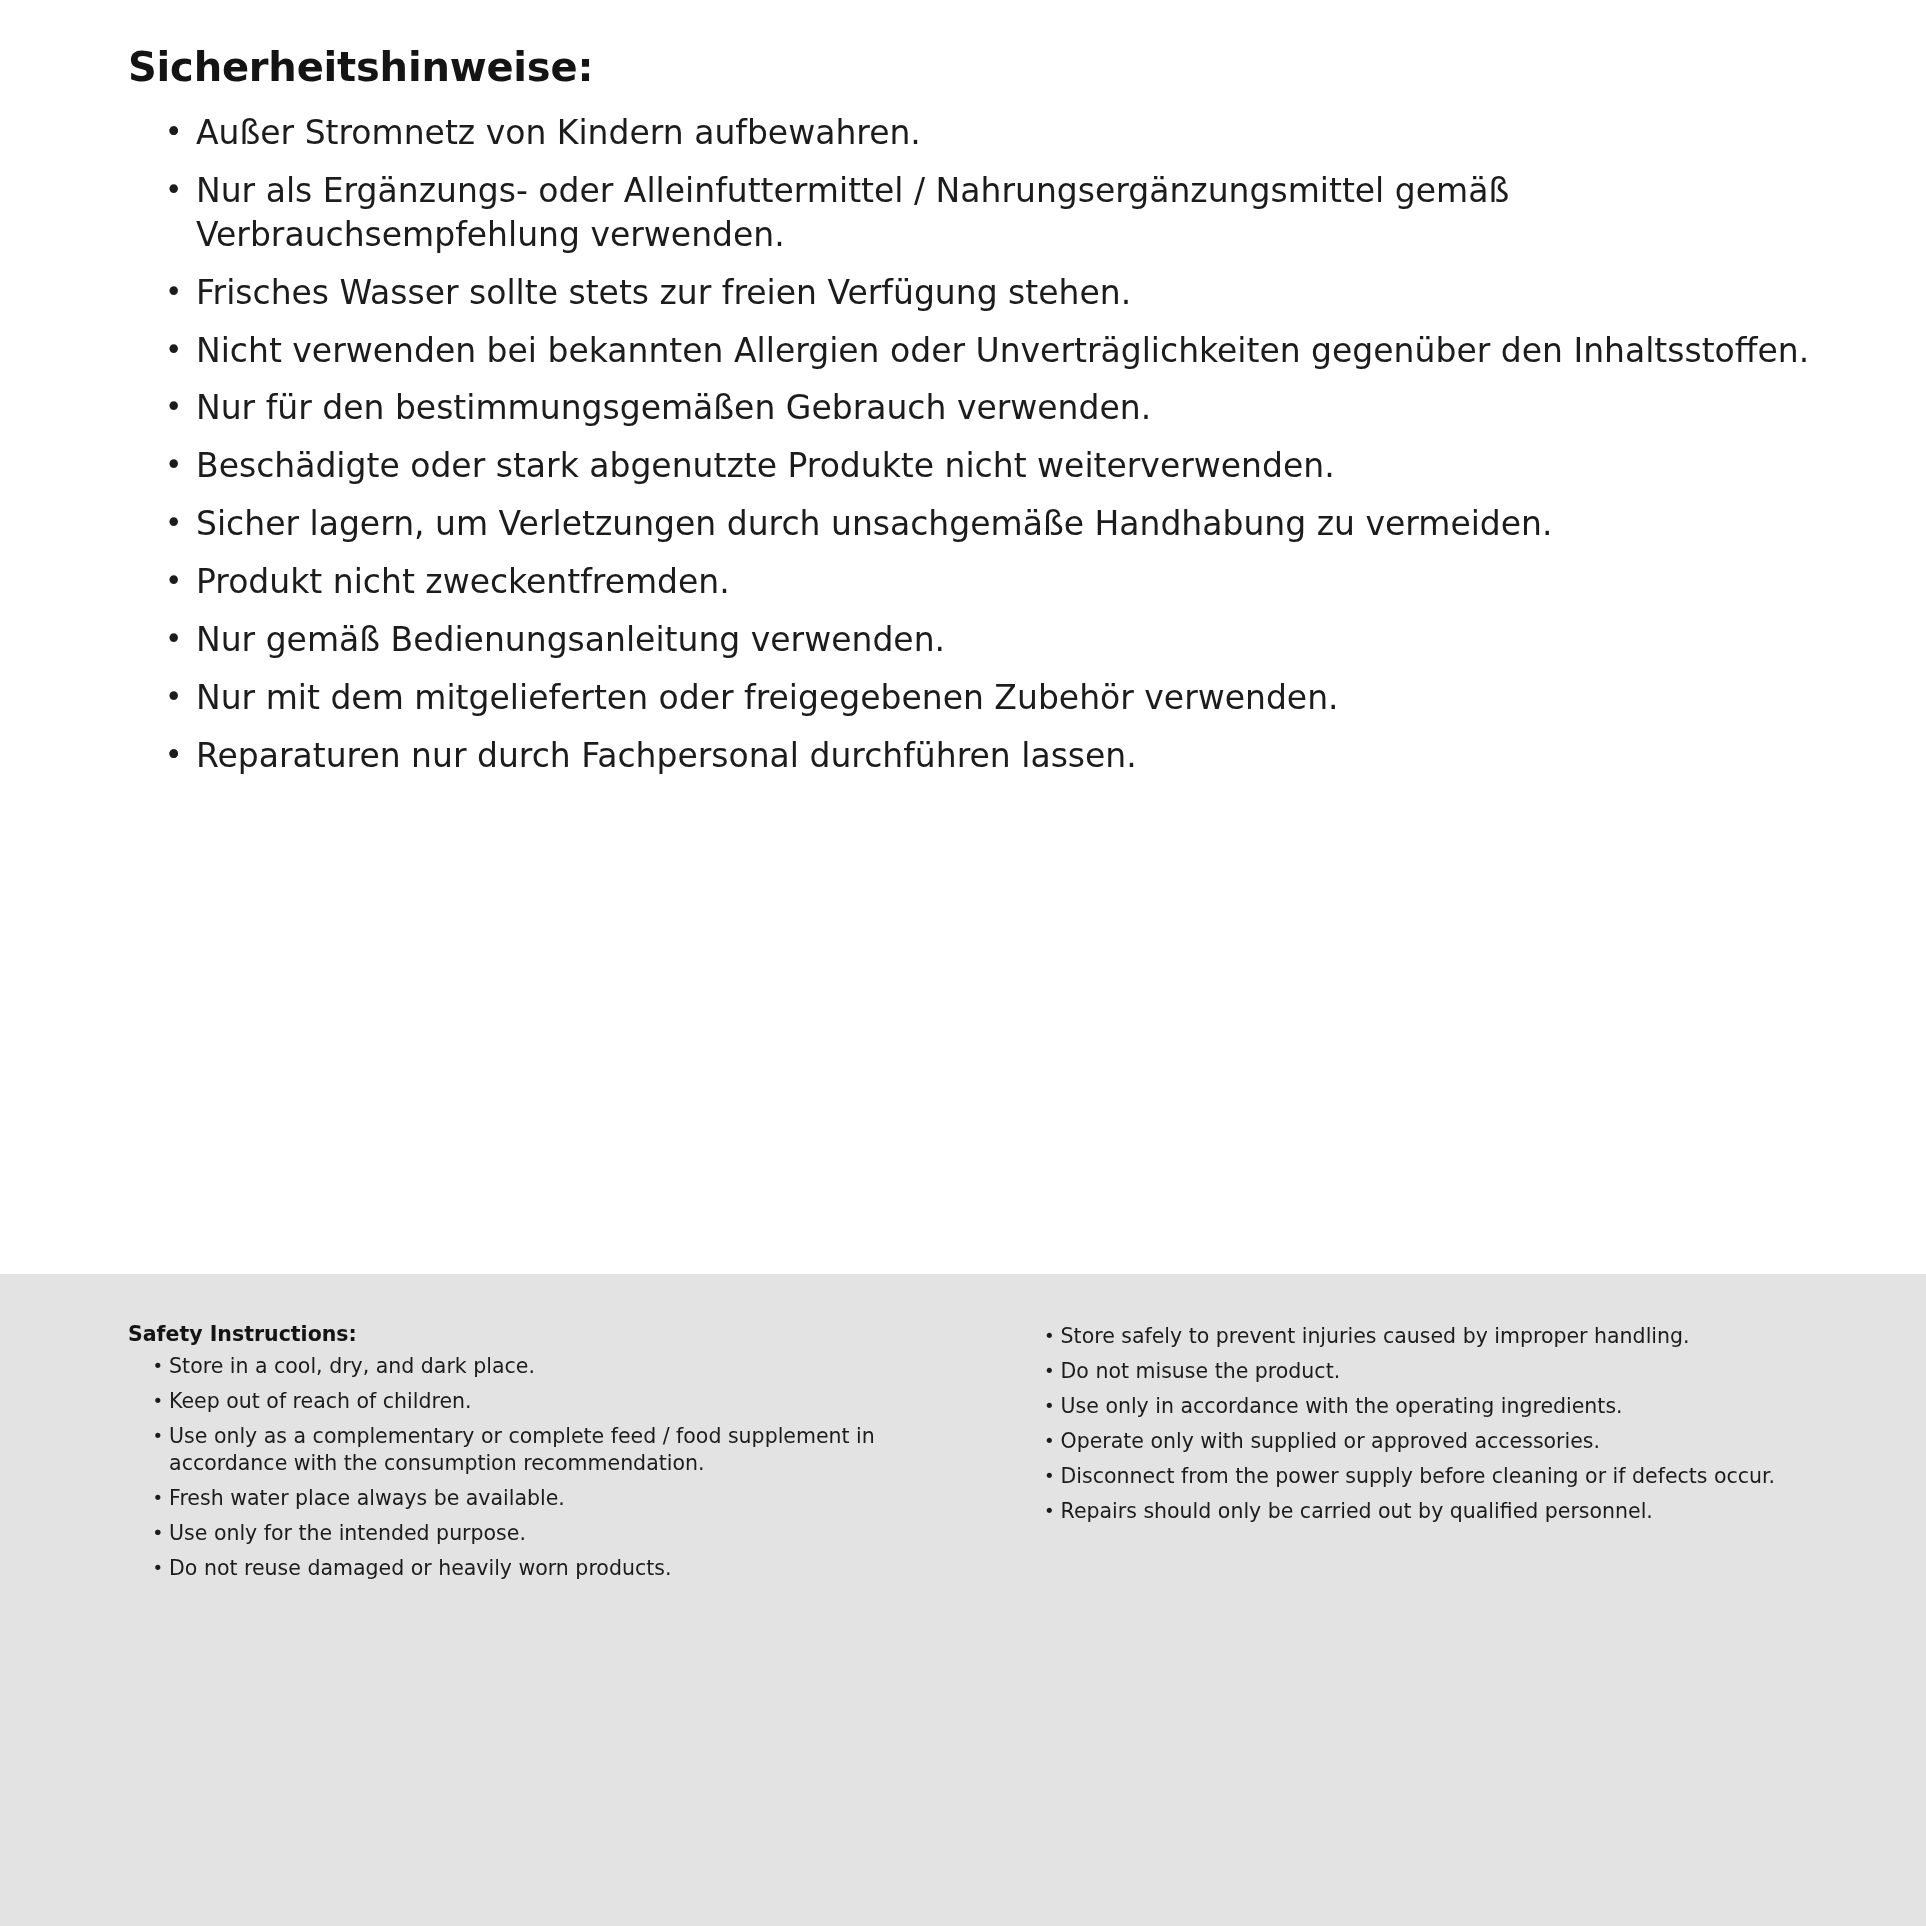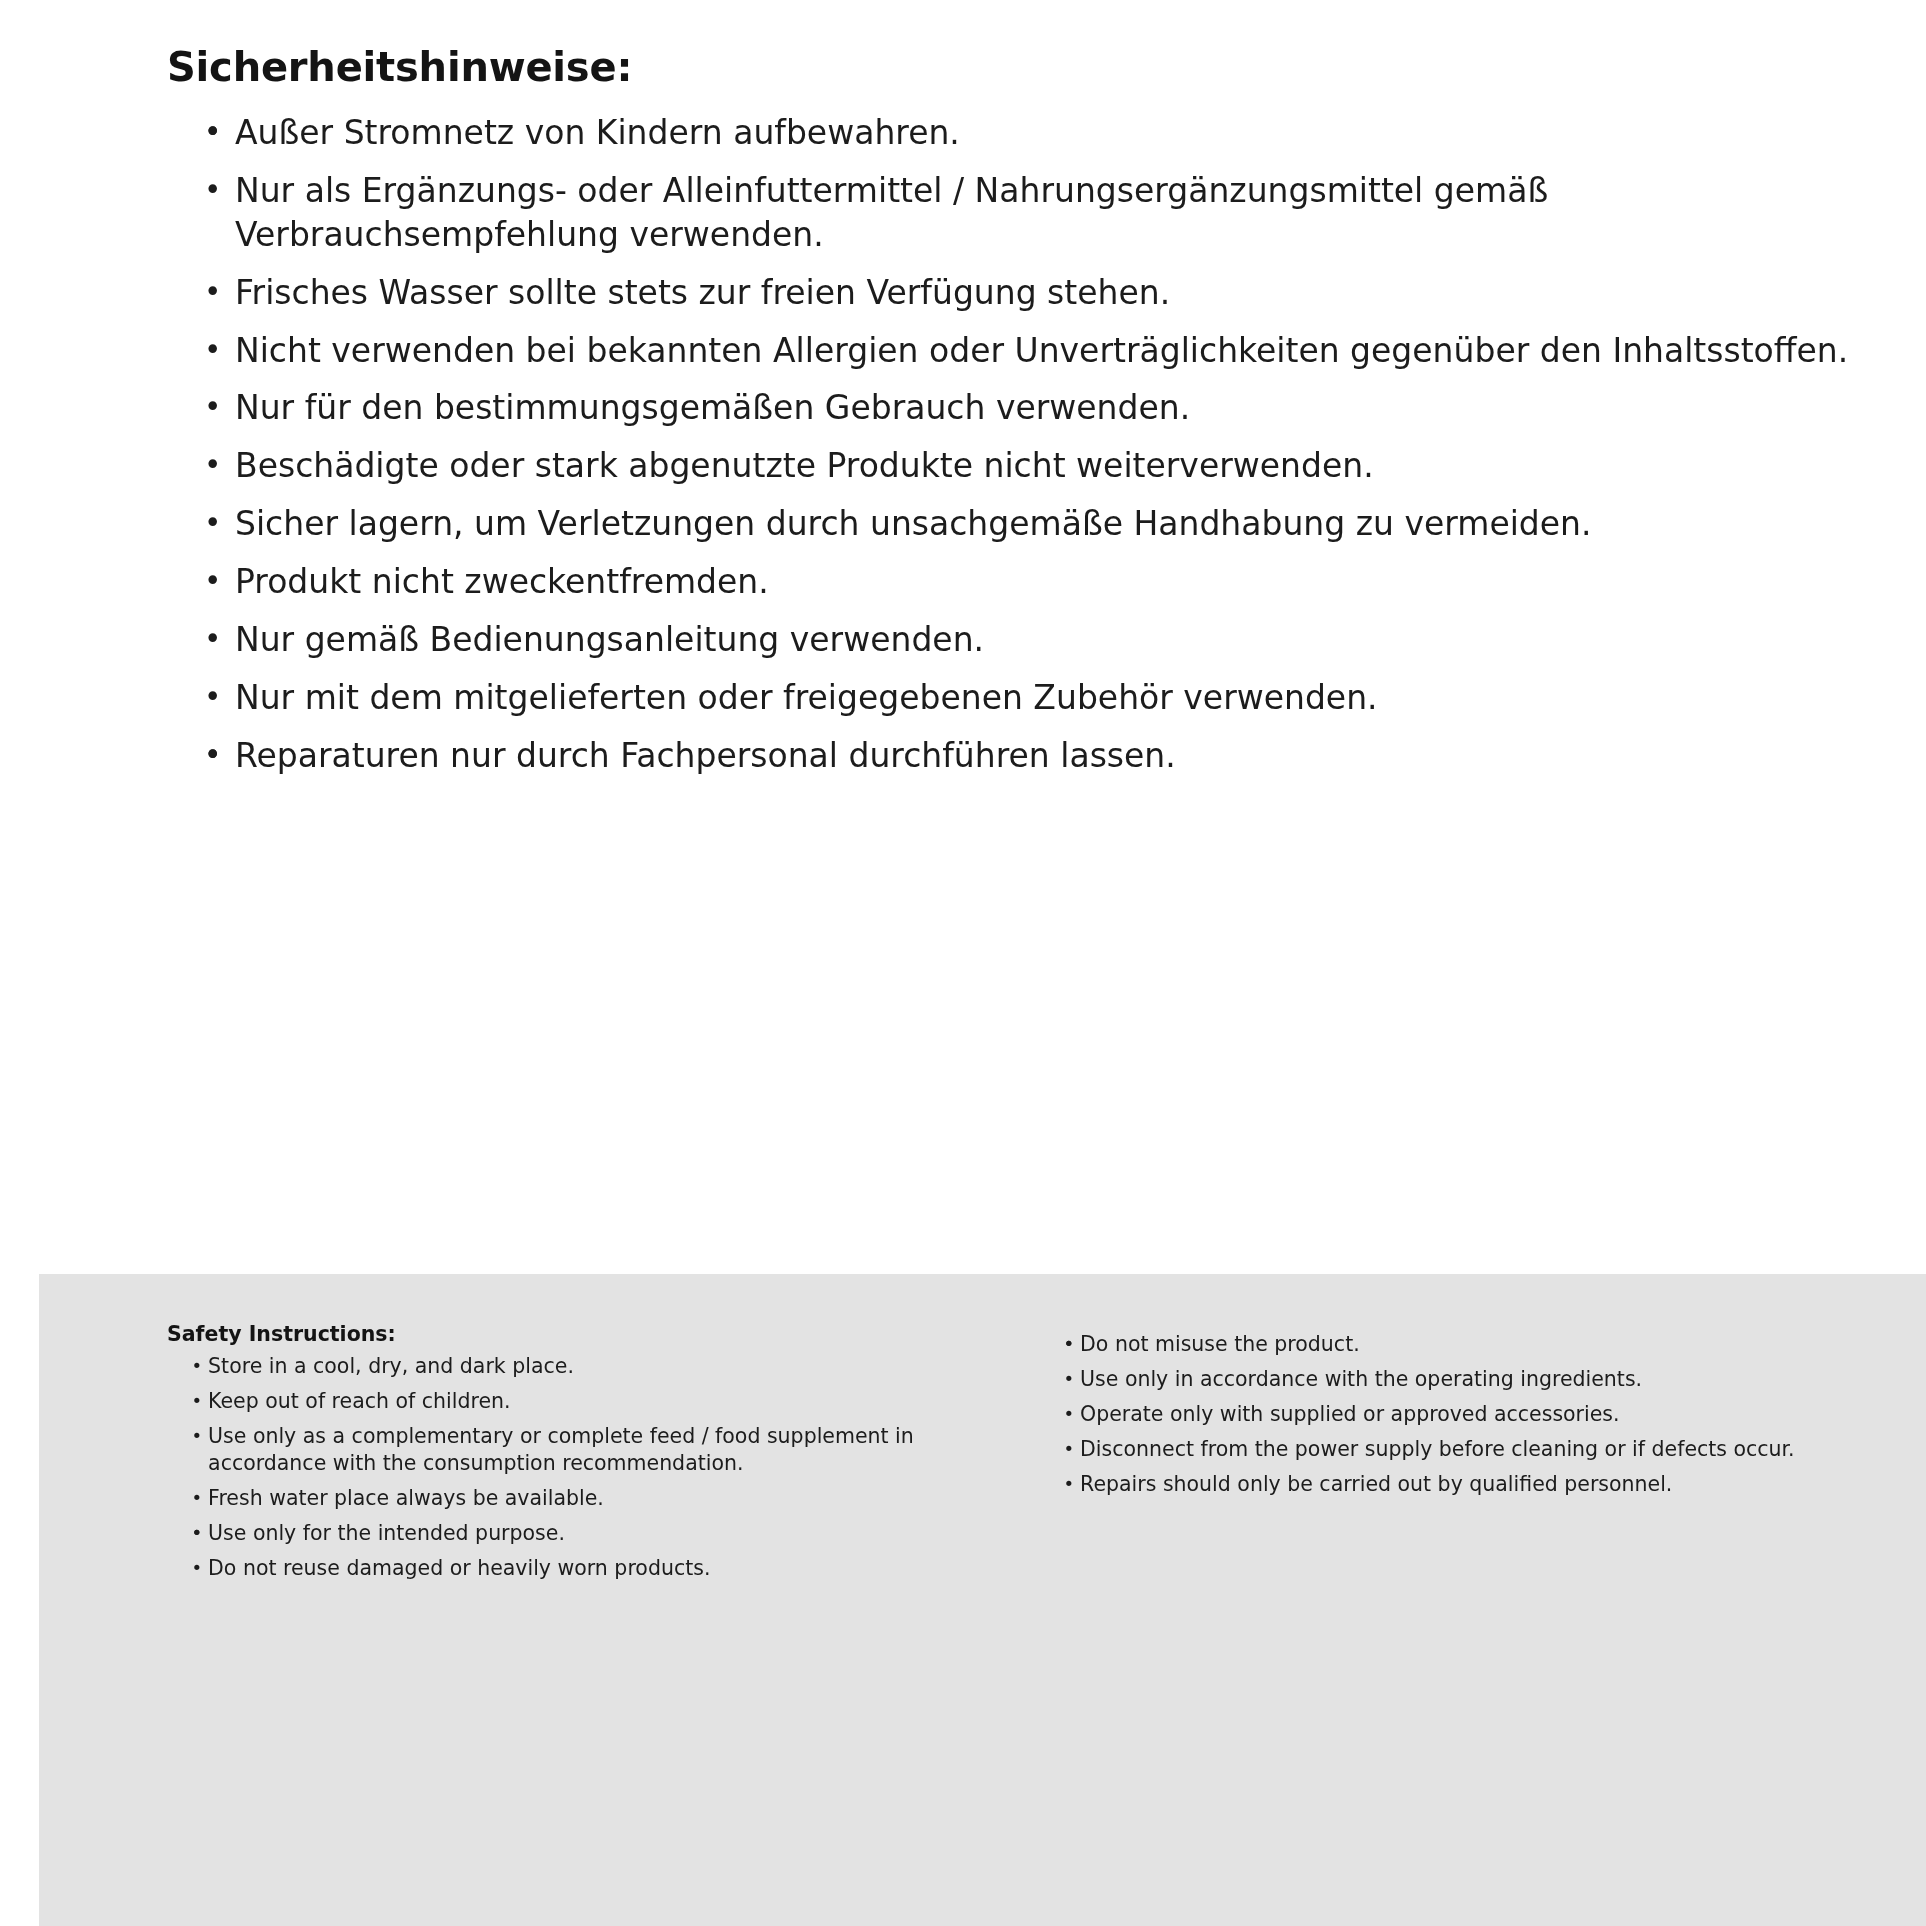--- a/index.html
+++ b/index.html
@@ -13,21 +13,20 @@
     font-family: "DejaVu Sans", "Liberation Sans", sans-serif;
     color: #1a1a1a;
     overflow: hidden;
   }
   .page {
     width: 1926px;
     height: 1926px;
     display: flex;
     flex-direction: column;
     box-sizing: border-box;
-    padding-left: 39px;
   }
 
   
   .de-section {
     padding: 45px 71px 0 128px;
     box-sizing: border-box;
     background: #ffffff;
     flex: 0 0 auto;
     height: 1274px;
   }
@@ -145,21 +144,21 @@
             <li><span class="bullet">•</span><span>Keep out of reach of children.</span></li>
             <li><span class="bullet">•</span><span>Use only as a complementary or complete feed / food supplement in accordance with the consumption recommendation.</span></li>
             <li><span class="bullet">•</span><span>Fresh water place always be available.</span></li>
             <li><span class="bullet">•</span></li>
             <li><span class="bullet">•</span><span>Use only for the intended purpose.</span></li>
             <li><span class="bullet">•</span><span>Do not reuse damaged or heavily worn products.</span></li>
           </ul>
       </div>
       <div class="en-col right">
         <ul class="en-list">
-            <li><span class="bullet">•</span></li>
+            <li><span class="bullet">•</span><span>Store safely to prevent injuries caused by improper handling.</span></li>
             <li><span class="bullet">•</span><span>Do not misuse the product.</span></li>
             <li><span class="bullet">•</span><span>Use only in accordance with the operating ingredients.</span></li>
             <li><span class="bullet">•</span><span>Operate only with supplied or approved accessories.</span></li>
             <li><span class="bullet">•</span><span>Disconnect from the power supply before cleaning or if defects occur.</span></li>
             <li><span class="bullet">•</span><span>Repairs should only be carried out by qualified personnel.</span></li>
           </ul>
       </div>
     </div>
   </section>
 

